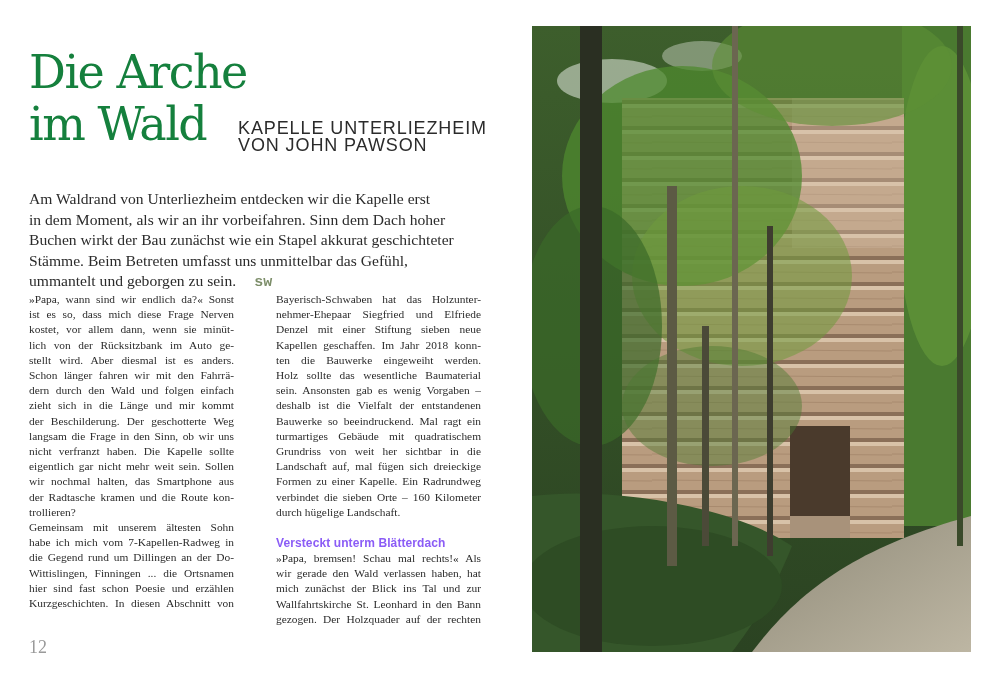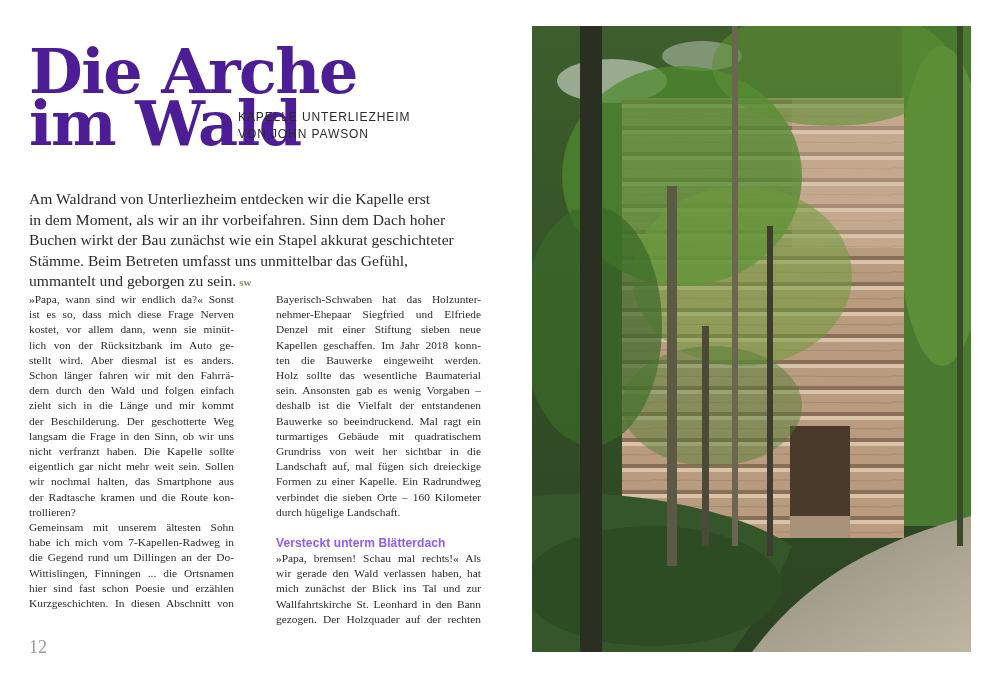--- a/index.html
+++ b/index.html
@@ -1,28 +1,28 @@
 <!DOCTYPE html>
 <html><head>
 <meta charset="utf-8">
 <style>
   html, body { margin:0; padding:0; }
   body { width:1000px; height:677px; background:#ffffff; position:relative; overflow:hidden;
          font-family:"Liberation Serif", "DejaVu Serif", serif; color:#2b2b2b; }
   .page-left { position:absolute; left:0; top:0; width:500px; height:677px; }
-  .title { position:absolute; left:29px; top:46px; margin:0; font-weight:700;
-           font-family:"DejaVu Serif", "Liberation Serif", serif; color:#4c1d95;
-           font-size:62px; line-height:52px; letter-spacing:-1.5px; }
+  .title { position:absolute; left:29px; top:46px; margin:0; font-weight:400;
+           font-family:"DejaVu Serif", "Liberation Serif", serif; color:#15803d;
+           font-size:46px; line-height:52px; letter-spacing:-1.5px; }
   .title span { display:block; }
-  .subtitle { position:absolute; left:238px; top:109px; font-family:"Liberation Sans","DejaVu Sans",sans-serif;
-              font-size:12px; line-height:16.5px; letter-spacing:0.9px; color:#2b2b2b; }
+  .subtitle { position:absolute; left:238px; top:120px; font-family:"Liberation Sans","DejaVu Sans",sans-serif;
+              font-size:18px; line-height:16.5px; letter-spacing:0.9px; color:#2b2b2b; }
   .subtitle span { display:block; }
   .lead { position:absolute; left:29px; top:189px; width:420px; font-size:15.6px; line-height:20.6px; color:#2b2b2b; }
   .lead span.line { display:block; white-space:nowrap; }
-  .author { font-family:Liberation Serif, serif; color:#7d8e6a; font-size:11px; font-weight:bold; margin-left:3px; }
+  .author { font-family:Liberation Mono, monospace; color:#7d8e6a; font-size:15px; font-weight:bold; margin-left:18px; }
   .col { position:absolute; top:292px; width:205px; font-size:11.4px; line-height:15.2px; color:#2b2b2b; }
   .col1 { left:29px; }
   .col2 { left:249px;margin-left:27px; }
   .col .ln { display:block; text-align:justify; text-align-last:justify; white-space:nowrap; }
   .col .ln.end { text-align-last:left; }
   .col .gap { height:15px; }
   .subhead { font-family:"Liberation Sans","DejaVu Sans",sans-serif; font-weight:bold; font-size:12px; line-height:16px; color:#8b5cf6; letter-spacing:0.1px; }
   .pagenum { position:absolute; left:29px; top:637px; font-family:Liberation Serif, serif;
              font-size:18px; color:#9a9a9a; }
   .photo { position:absolute; left:532px; top:26px; width:439px; height:626px; overflow:hidden; background:#35512a; }

